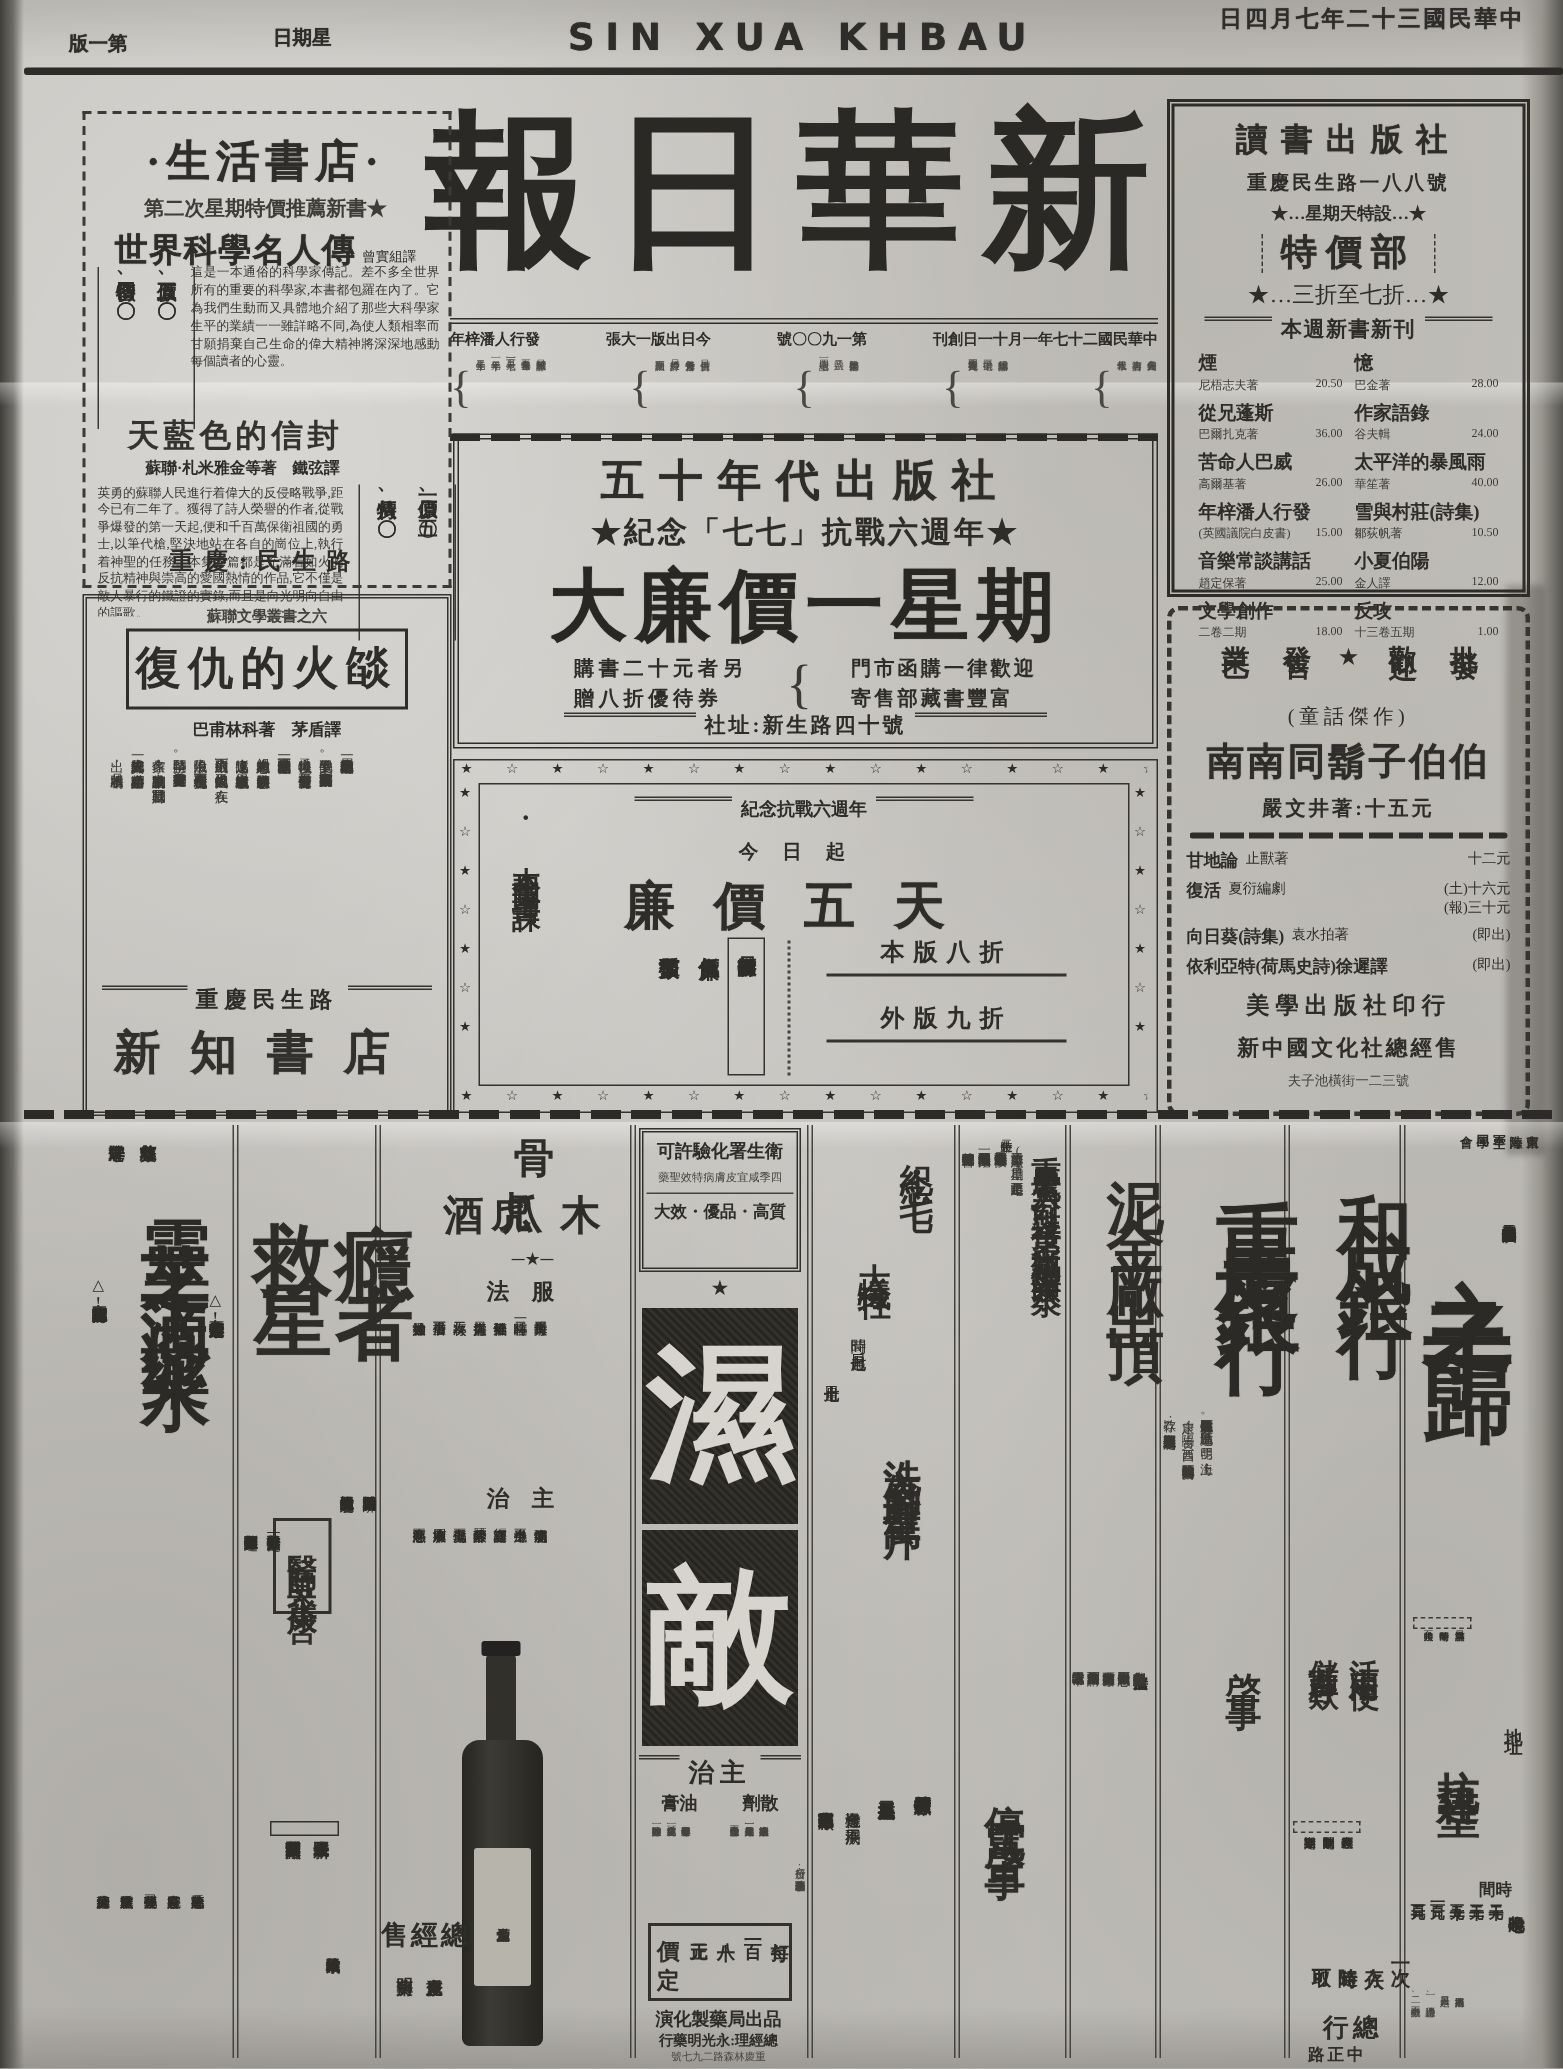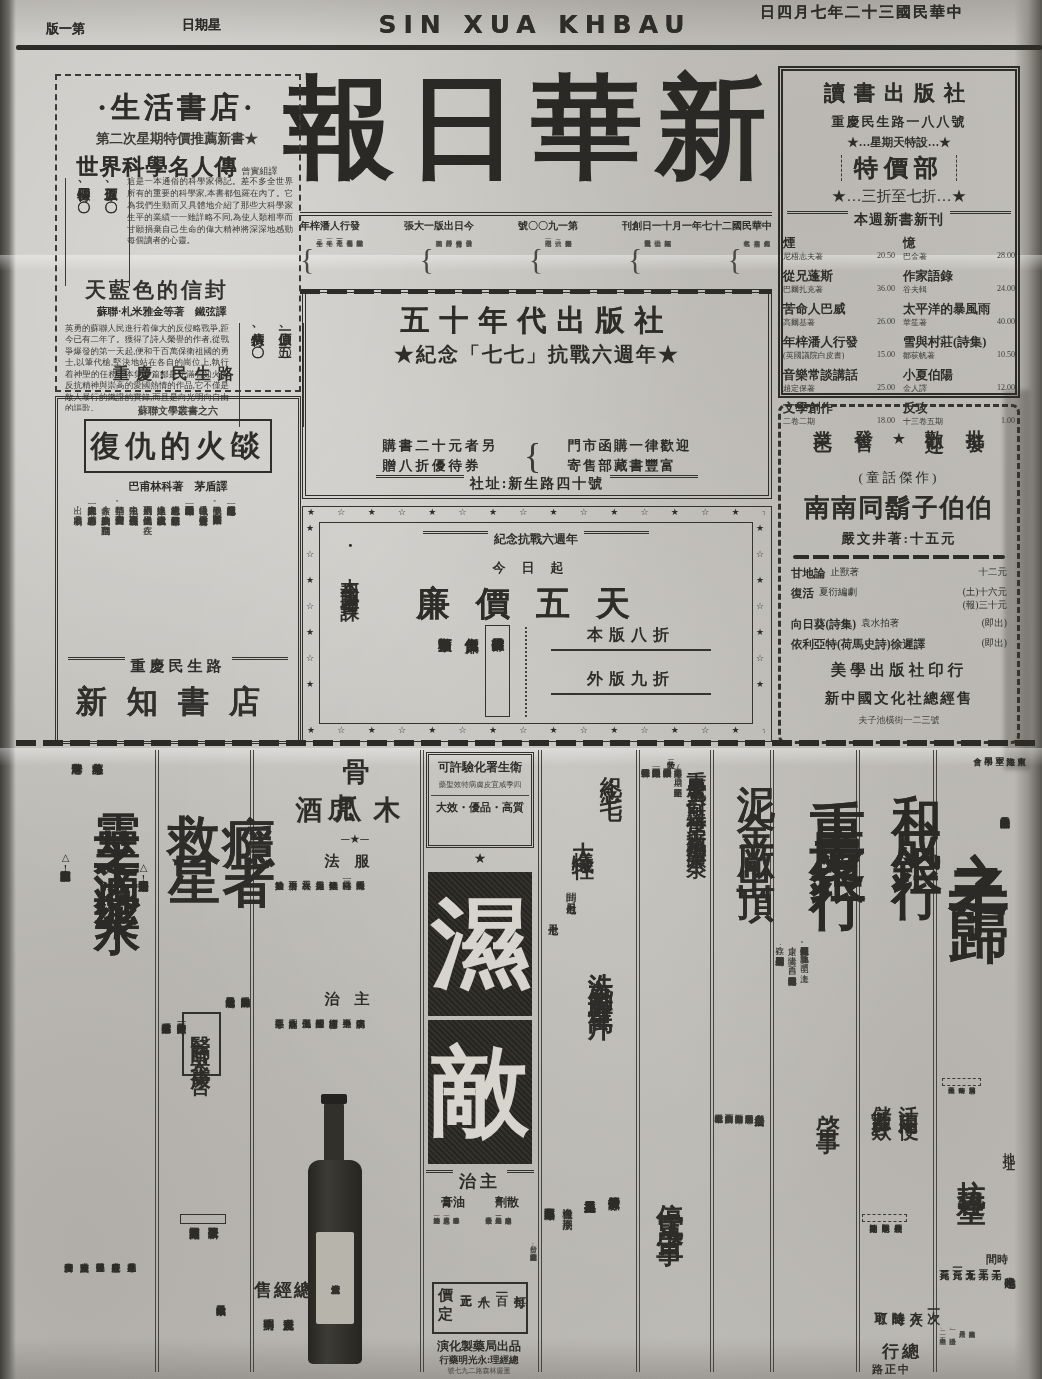--- a/index.html
+++ b/index.html
@@ -44,21 +44,21 @@
 
 <div class="abs" style="left:0;top:0;width:16px;height:1379px;background:linear-gradient(90deg,#3f3e3b,#6e6c67 55%,rgba(0,0,0,0))"></div>
 <div class="abs" style="left:1014px;top:0;width:28px;height:1379px;background:linear-gradient(270deg,#57554f,#97948e 50%,rgba(0,0,0,0))"></div>
 <div class="abs" style="left:1004px;top:390px;width:26px;height:380px;background:rgba(55,53,48,.30);filter:blur(2px)"></div>
 <div class="abs crease" style="top:255px;height:16px"></div>
 <div class="abs crease" style="top:748px;height:18px"></div>
 
 <div class="abs b soft" style="left:46px;top:20px;font-size:13px">版一第</div>
 <div class="abs b soft" style="left:182px;top:16px;font-size:13px">日期星</div>
 <div class="abs b c sans soft" style="left:320px;top:10px;width:430px;font-size:25px;letter-spacing:7px">SIN XUA KHBAU</div>
-<div class="abs b soft" style="left:760px;top:3px;font-size:15px;letter-spacing:2px">日四月七年二十三國民華中</div>
+<div class="abs b soft" style="left:813px;top:3px;font-size:15px;letter-spacing:2px">日四月七年二十三國民華中</div>
 <div class="abs" style="left:16px;top:45px;width:1026px;height:5px;background:#2d2c28;border-radius:2px"></div>
 
 <div class="abs b c" style="left:278px;top:52px;width:506px;height:158px;font-size:112px;line-height:152px;letter-spacing:12px;color:#2a2925">報日華新</div>
 <div class="abs" style="left:300px;top:212px;width:472px;height:4px;border-top:1px solid #2e2d29;border-bottom:1px solid #2e2d29"></div>
 <div class="abs" style="left:300px;top:219px;width:472px;display:flex;justify-content:space-between;font-size:10px;font-weight:bold">
   <span>年梓潘人行發</span>
   <span>張大一版出日今</span>
   <span>號〇〇九一第</span>
   <span>刊創日一十月一年七十二國民華中</span>
 </div>
@@ -138,20 +138,21 @@
     <span class="dline"></span>
     <span class="b" style="font-size:15px;letter-spacing:4px">重慶民生路</span>
     <span class="dline"></span>
   </div>
   <div class="abs b c soft" style="left:0;top:282px;width:240px;font-size:31px;letter-spacing:20px;color:#31302c">新知書店</div>
 </div>
 
 <div class="abs" style="left:302px;top:289px;width:470px;height:210px;border:4px double #2f2e2a">
   <div class="abs b c soft" style="left:0;top:8px;width:462px;font-size:29px;letter-spacing:10px">五十年代出版社</div>
   <div class="abs b c" style="left:0;top:48px;width:462px;font-size:20px;letter-spacing:2px">★紀念「七七」抗戰六週年★</div>
+  <div class="abs c soft" style="left:0;top:76px;width:462px;font-size:52px;font-weight:900;letter-spacing:5px;color:#282723">大廉價一星期</div>
   <div class="abs" style="left:0;top:142px;width:462px;display:flex;justify-content:center;align-items:center;gap:26px">
     <div class="pre b" style="font-size:13.5px;line-height:1.5;letter-spacing:3px">購書二十元者另
 贈八折優待券</div>
     <span style="font-size:36px;color:#3a3934">{</span>
     <div class="pre b" style="font-size:13.5px;line-height:1.5;letter-spacing:2px">門市函購一律歡迎
 寄售部藏書豐富</div>
   </div>
   <div class="abs lw" style="left:70px;top:182px;width:322px">
     <span class="dline"></span>
     <span class="b" style="font-size:14px;letter-spacing:2px">社址:新生路四十號</span>
@@ -174,21 +175,21 @@
   <div class="abs b c soft" style="left:80px;top:74px;width:306px;font-size:34px;letter-spacing:26px">廉價五天</div>
   <div class="v abs b" style="left:34px;top:28px;height:176px;font-size:19px;letter-spacing:6px">·本報圖書課·</div>
   <div class="v pre abs b" style="left:128px;top:120px;height:92px;font-size:14px;line-height:1.9">售價低廉
 種類繁多</div>
   <div class="v abs b" style="left:182px;top:118px;height:92px;font-size:12.5px;border:1.5px solid #34332e;padding:2px 3px">另設特價書部</div>
   <div class="abs" style="left:222px;top:120px;height:90px;border-left:2px dotted #45443e"></div>
   <div class="abs b c" style="left:248px;top:118px;width:160px;font-size:16px;letter-spacing:6px;border-bottom:2px solid #34332e;padding-bottom:3px">本版八折</div>
   <div class="abs b c" style="left:248px;top:162px;width:160px;font-size:16px;letter-spacing:6px;border-bottom:2px solid #34332e;padding-bottom:3px">外版九折</div>
 </div>
 
-<div class="abs" style="left:778px;top:66px;width:242px;height:332px;border:5px double #2d2c28;padding:4px 0">
+<div class="abs" style="left:778px;top:66px;width:242px;height:332px;border:5px double #2d2c28;padding:4px 16px">
   <div class="b c soft" style="font-size:21px;letter-spacing:9px;margin-top:4px">讀書出版社</div>
   <div class="b c" style="font-size:13px;letter-spacing:2px;margin-top:6px">重慶民生路一八八號</div>
   <div class="c" style="font-size:11.5px;font-weight:bold;margin-top:4px">★…星期天特設…★</div>
   <div class="c" style="margin-top:2px">
     <span class="b soft" style="font-size:24px;letter-spacing:6px;border-left:1.5px dashed #3c3b36;border-right:1.5px dashed #3c3b36;padding:0 12px">特價部</span>
   </div>
   <div class="c" style="font-size:15px;font-weight:normal;margin-top:3px">★…三折至七折…★</div>
   <div class="lw" style="margin:5px 4px 4px">
     <span class="dline"></span>
     <span class="b" style="font-size:14px;letter-spacing:1px">本週新書新刊</span>
@@ -363,21 +364,21 @@
 <div class="abs" style="left:426px;top:1194px;width:108px;display:flex;justify-content:space-around">
   <span class="b" style="font-size:12px">膏油</span>
   <span class="b" style="font-size:12px">劑散</span>
 </div>
 <div class="v pre abs" style="left:484px;top:1212px;font-size:6.5px;line-height:1.5;color:#45443e">專治濕水疹癬之功效
 每用一匙一星期見效
 愈後永不再發保險</div>
 <div class="v pre abs" style="left:432px;top:1212px;font-size:6.5px;line-height:1.5;color:#45443e">專引導毒發散分解
 凡皮膚頑症之一切
 一擦即愈功效神速</div>
-<div class="abs" style="left:432px;top:1282px;width:96px;height:52px;border:2px solid #32312c;display:flex;align-items:flex-start;gap:4px;padding:2px 4px">
+<div class="abs" style="left:432px;top:1282px;width:96px;height:52px;border:2px solid #32312c;display:flex;align-items:flex-end;gap:4px;padding:2px 4px">
   <span class="b" style="font-size:15px">價定</span>
   <span class="v pre b" style="height:44px;font-size:12px;line-height:1.5">每打
 一百
 八十
 元正</span>
 </div>
 <div class="abs b c" style="left:420px;top:1338px;width:118px;font-size:12px">演化製藥局出品</div>
 <div class="abs c" style="left:420px;top:1354px;width:118px;font-size:9.5px;font-weight:bold">行藥明光永:理經總</div>
 <div class="abs c" style="left:420px;top:1366px;width:118px;font-size:7px;color:#45443e">號七九二路森林慶重</div>
 

